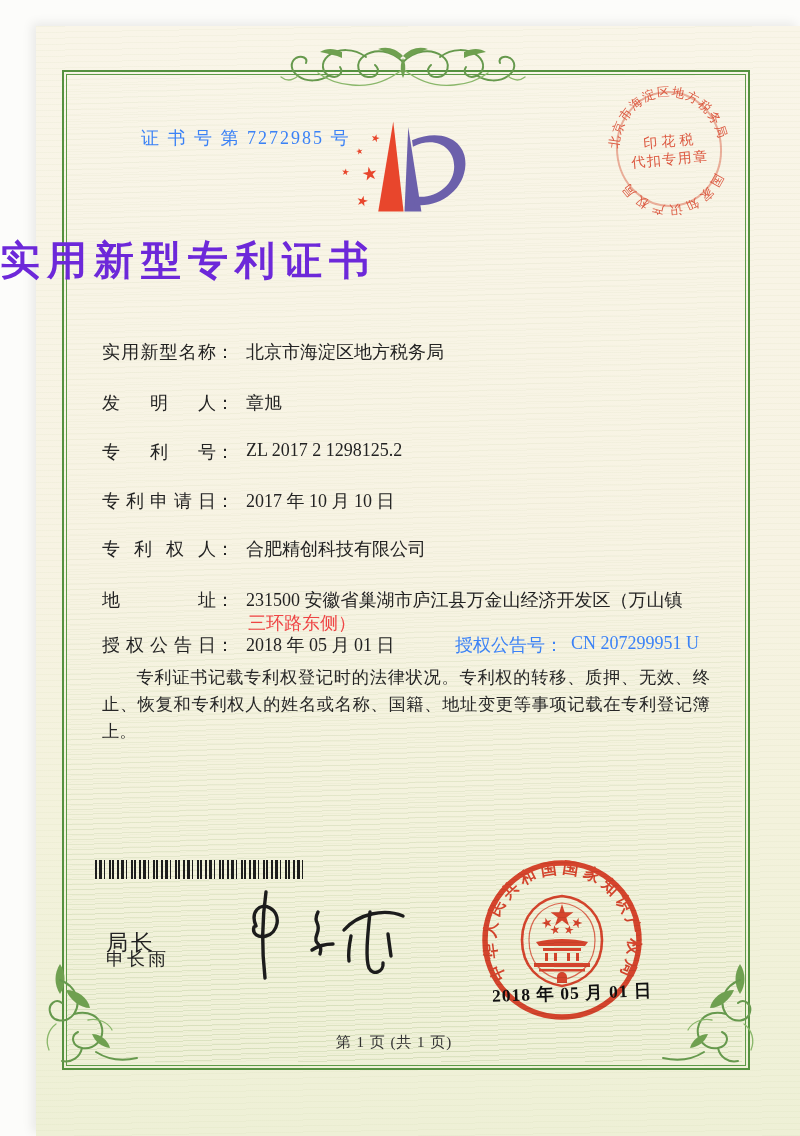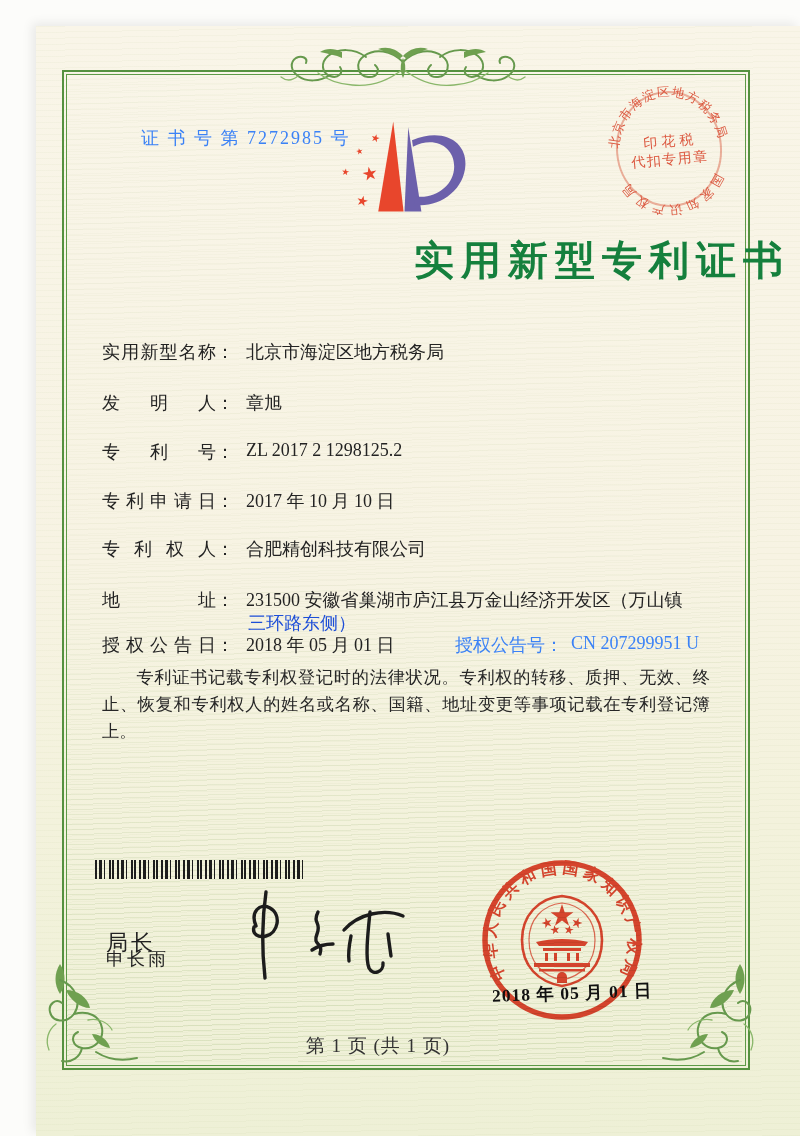--- a/index.html
+++ b/index.html
@@ -36,28 +36,28 @@
     content:"";position:absolute;inset:2px;border:1px solid #5d9a46;
   }
   .ornament{position:absolute;}
   .orn-stroke{fill:none;stroke:#66994d;stroke-width:2;stroke-linecap:round;}
   .orn-stroke2{fill:none;stroke:#8ab76a;stroke-width:1.3;stroke-linecap:round;}
   .orn-fill{fill:#6fa050;stroke:none;}
 
   .cert-no{position:absolute;left:100px;top:126px;font-size:18px;letter-spacing:2px;color:#3b82f6;margin-left:41px;}
   .logo{position:absolute;left:322px;top:116px;width:150px;height:114px;}
   .doc-title{
-    position:absolute;left:0;top:233px;width:790px;text-align:right;
-    font-size:40px;font-weight:bold;letter-spacing:7px;color:#15803d;
+    position:absolute;left:0;top:233px;width:790px;text-align:left;
+    font-size:40px;font-weight:bold;letter-spacing:7px;color:#6d28d9;
   }
   .frow{position:absolute;left:102px;font-size:18px;color:#232323;white-space:nowrap;}
   .flabel{display:inline-block;width:114px;text-align:justify;text-align-last:justify;vertical-align:top;}
   .fcolon{display:inline-block;vertical-align:top;}
   .fvalue{display:inline-block;margin-left:12px;vertical-align:top;}
-  .fvalue2{position:absolute;left:248px;top:611px;font-size:18px;color:#1d4ed8;}
+  .fvalue2{position:absolute;left:248px;top:611px;font-size:18px;color:#ef4444;}
   .grantno{position:absolute;left:455px;top:633px;font-size:18px;color:#3b82f6;white-space:nowrap;}
   .grantno .fvalue{margin-left:8px;}
 
   .paragraphs{position:absolute;left:102px;top:664px;width:608px;font-size:17.2px;line-height:27px;color:#262626;text-align:justify;}
   .paragraphs p{margin:0;text-indent:2em;}
 
   .barcode{
     position:absolute;left:95px;top:860px;width:212px;height:19px;
     background:repeating-linear-gradient(90deg,
       #1d1d1d 0 2px,transparent 2px 4px,
@@ -66,21 +66,21 @@
       #1d1d1d 14px 16px,transparent 16px 17px,
       #1d1d1d 17px 19px,transparent 19px 22px);
   }
   .official-title{position:absolute;left:106px;top:914px;font-size:22px;letter-spacing:3px;margin-top:14px;}
   .official-name{position:absolute;left:106px;top:947px;font-size:18px;letter-spacing:3px;}
   .signature{position:absolute;left:212px;top:886px;width:205px;height:100px;}
 
   .seal{position:absolute;left:477px;top:855px;width:170px;height:170px;mix-blend-mode:multiply;opacity:.93;}
   .seal-date{position:absolute;left:492px;top:981px;font-size:17.5px;font-weight:bold;letter-spacing:1px;color:#111;transform:rotate(-2deg);}
   .tax-stamp{position:absolute;left:590px;top:70px;width:158px;height:158px;mix-blend-mode:multiply;opacity:.9;}
-  .footer{position:absolute;left:0;top:1033px;width:756px;text-align:center;font-size:19px;color:#333;letter-spacing:1px;}
+  .footer{position:absolute;left:16px;top:1033px;width:756px;text-align:center;font-size:15px;color:#333;letter-spacing:1px;}
 </style>
 </head>
 <body>
 
 <svg width="0" height="0" style="position:absolute">
   <defs>
     <path id="star5" d="M0,-6 L1.34,-1.85 L5.71,-1.85 L2.18,0.71 L3.53,4.85 L0,2.29 L-3.53,4.85 L-2.18,0.71 L-5.71,-1.85 L-1.34,-1.85 Z"></path>
   </defs>
 </svg>
 

